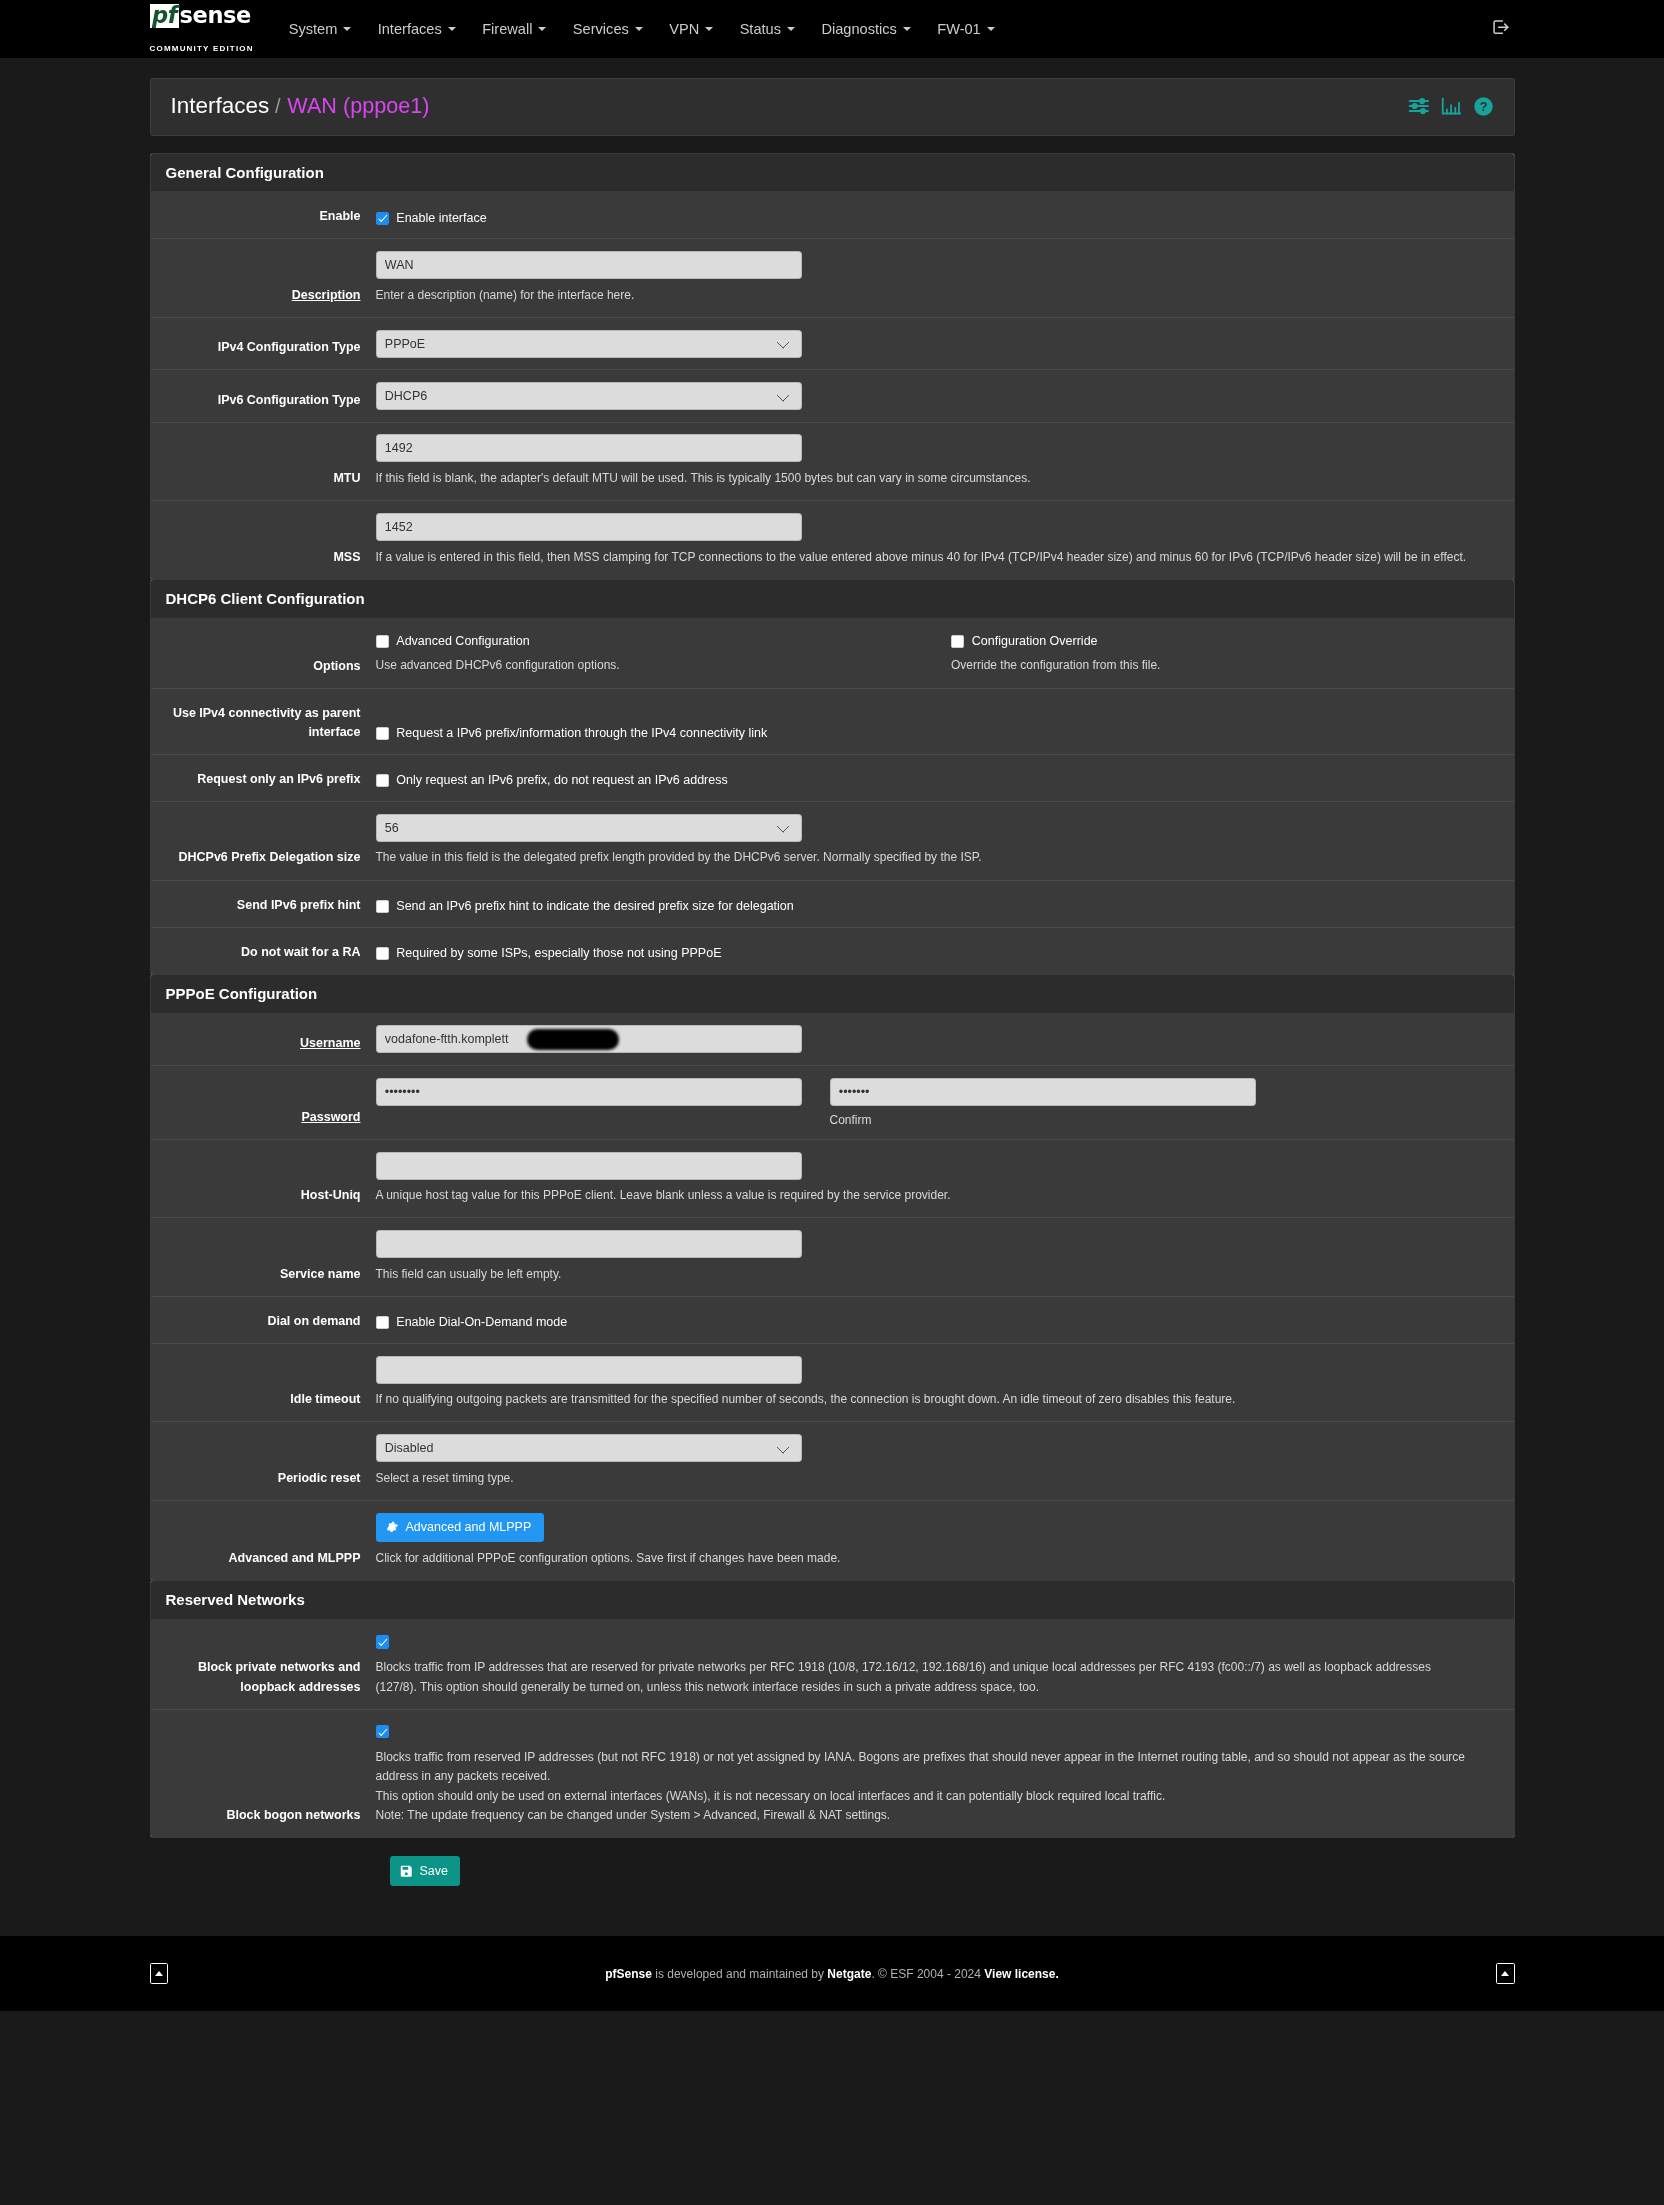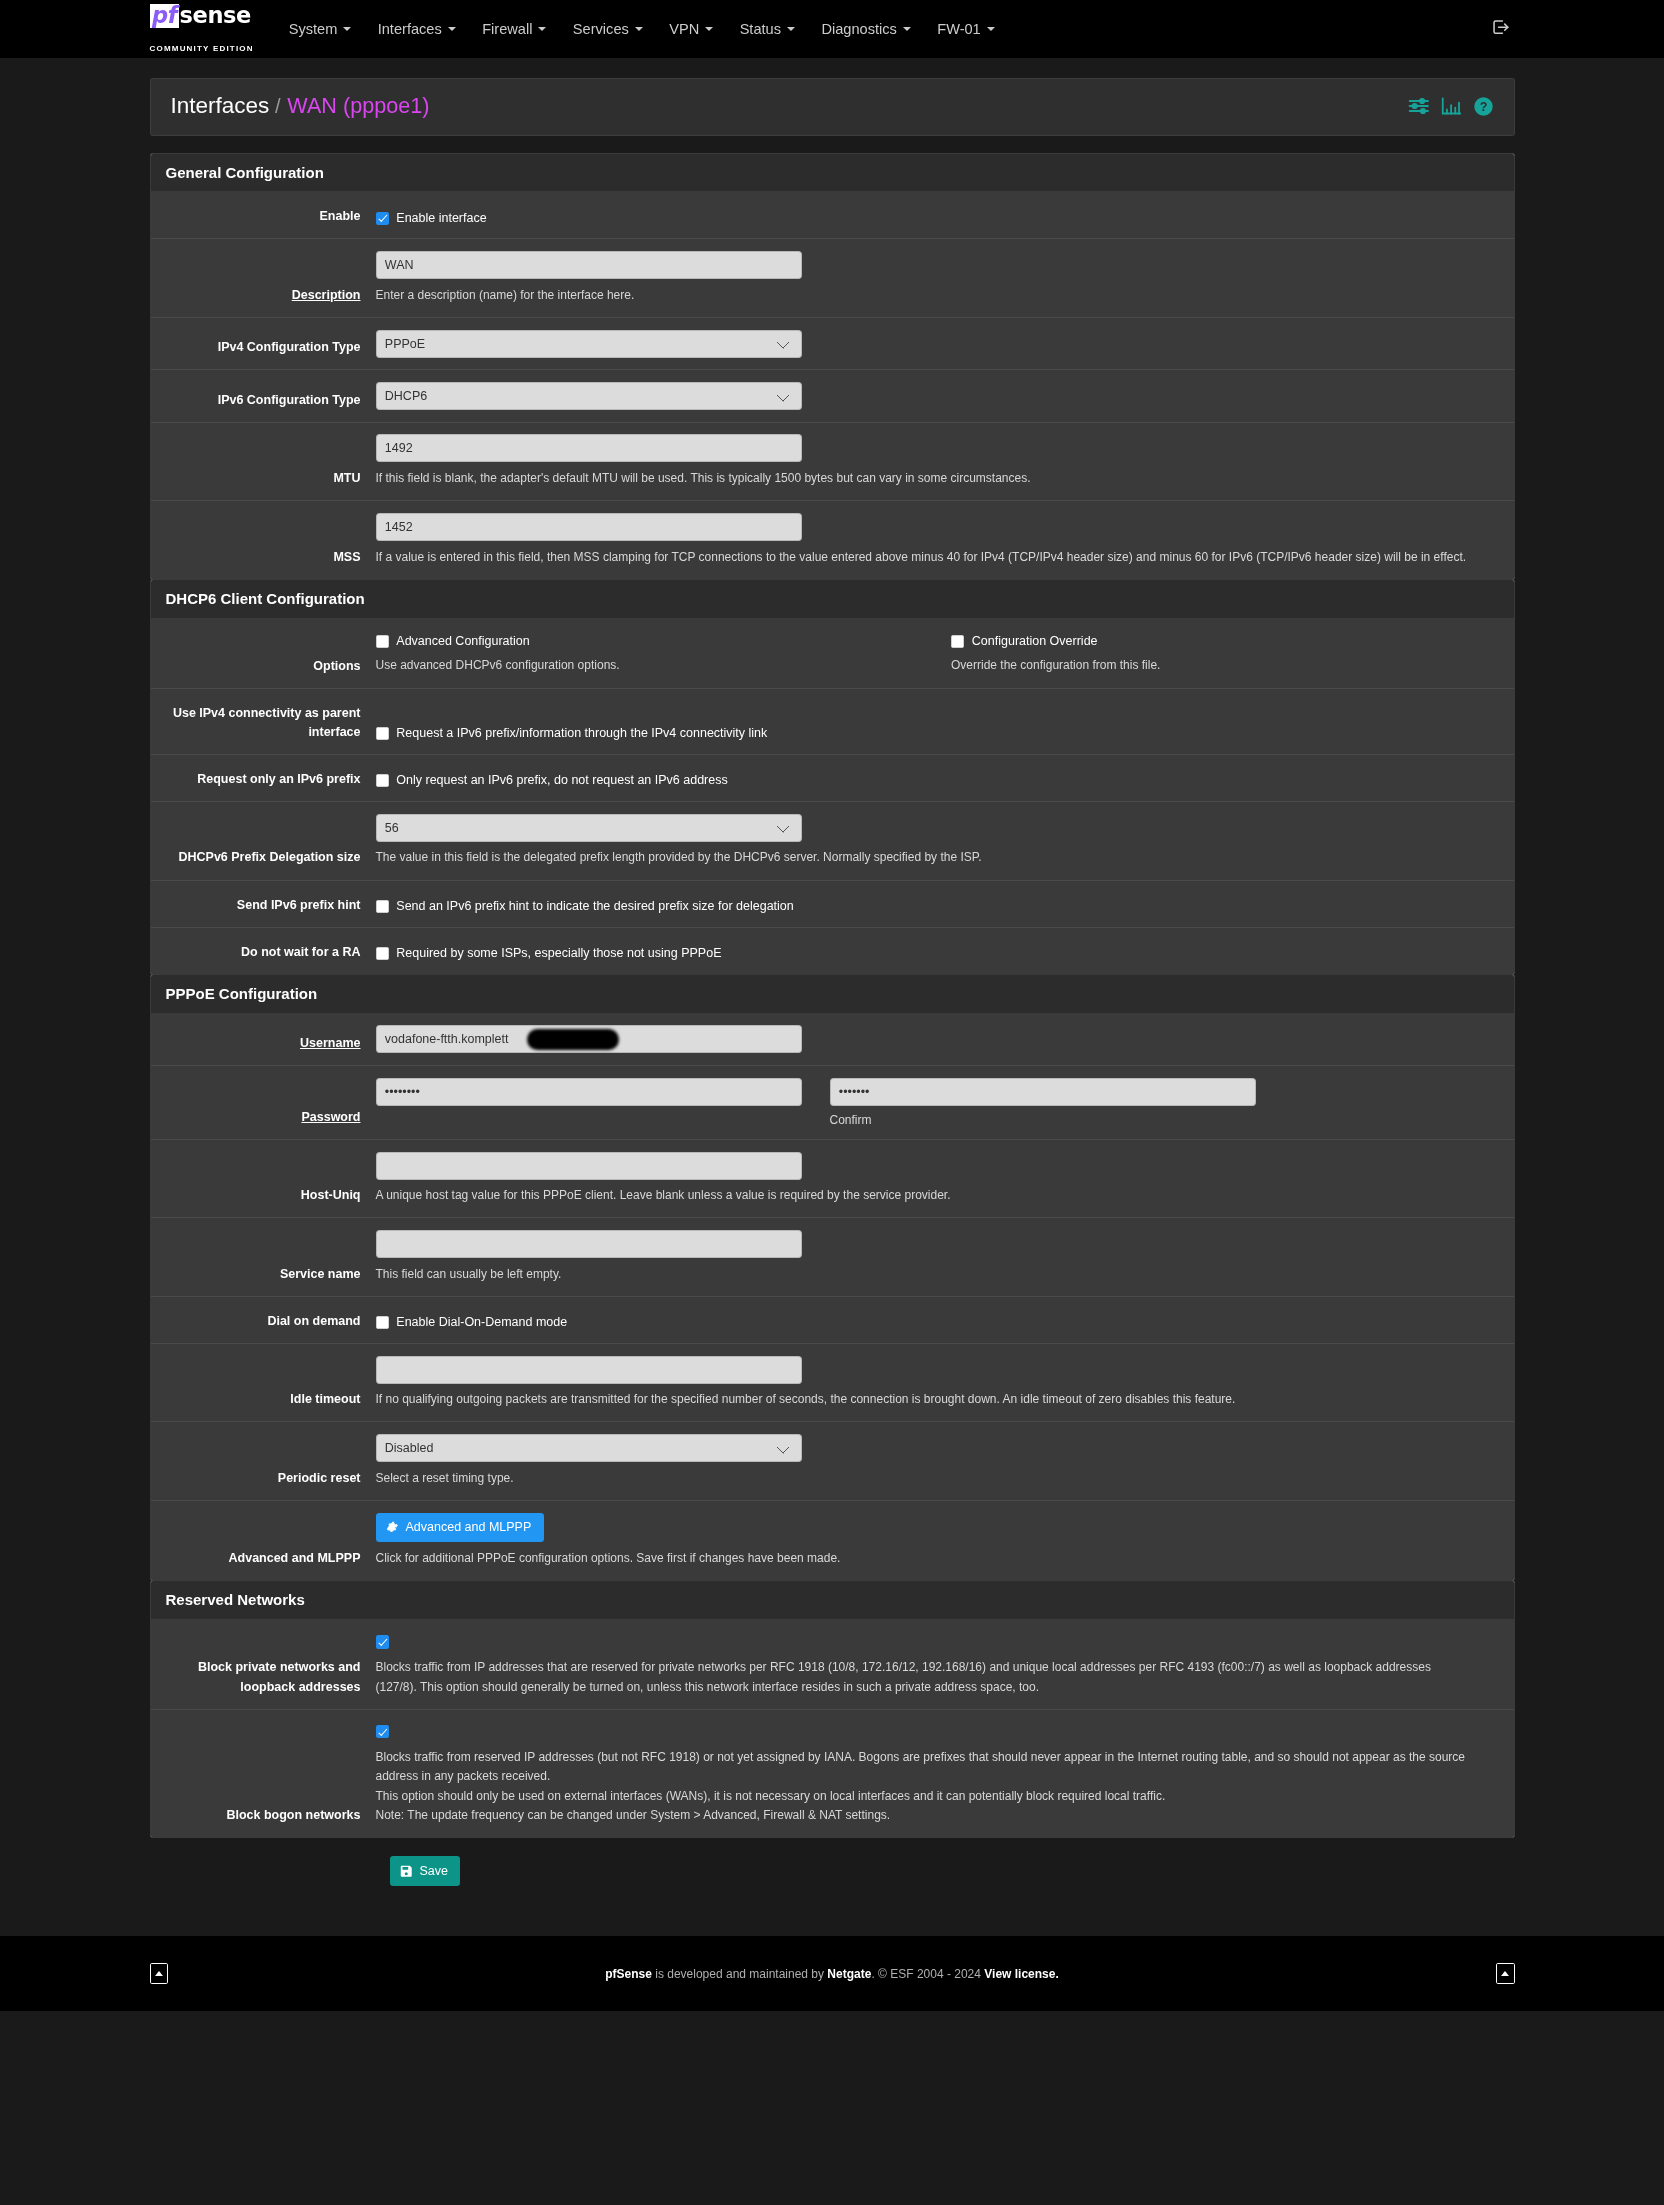--- a/index.html
+++ b/index.html
@@ -40,21 +40,21 @@
     font-weight: bold;
     font-size: 22.5px;
     color: #ffffff;
     letter-spacing: -0.4px;
     line-height: 1;
     display: flex;
     align-items: center;
   }
   .brand-logo .pf {
     background: #ffffff;
-    color: #8b5cf6;
+    color: #14532d;
     padding: 0.8px 1.7px 0.8px 2.5px;
     font-style: italic;
     margin-right: 0.8px;
   }
   .brand-sub {
     font-size: 8px;
     letter-spacing: 1.2px;
     color: #ffffff;
     font-family: "Liberation Sans", sans-serif;
     margin-top: 16px;

